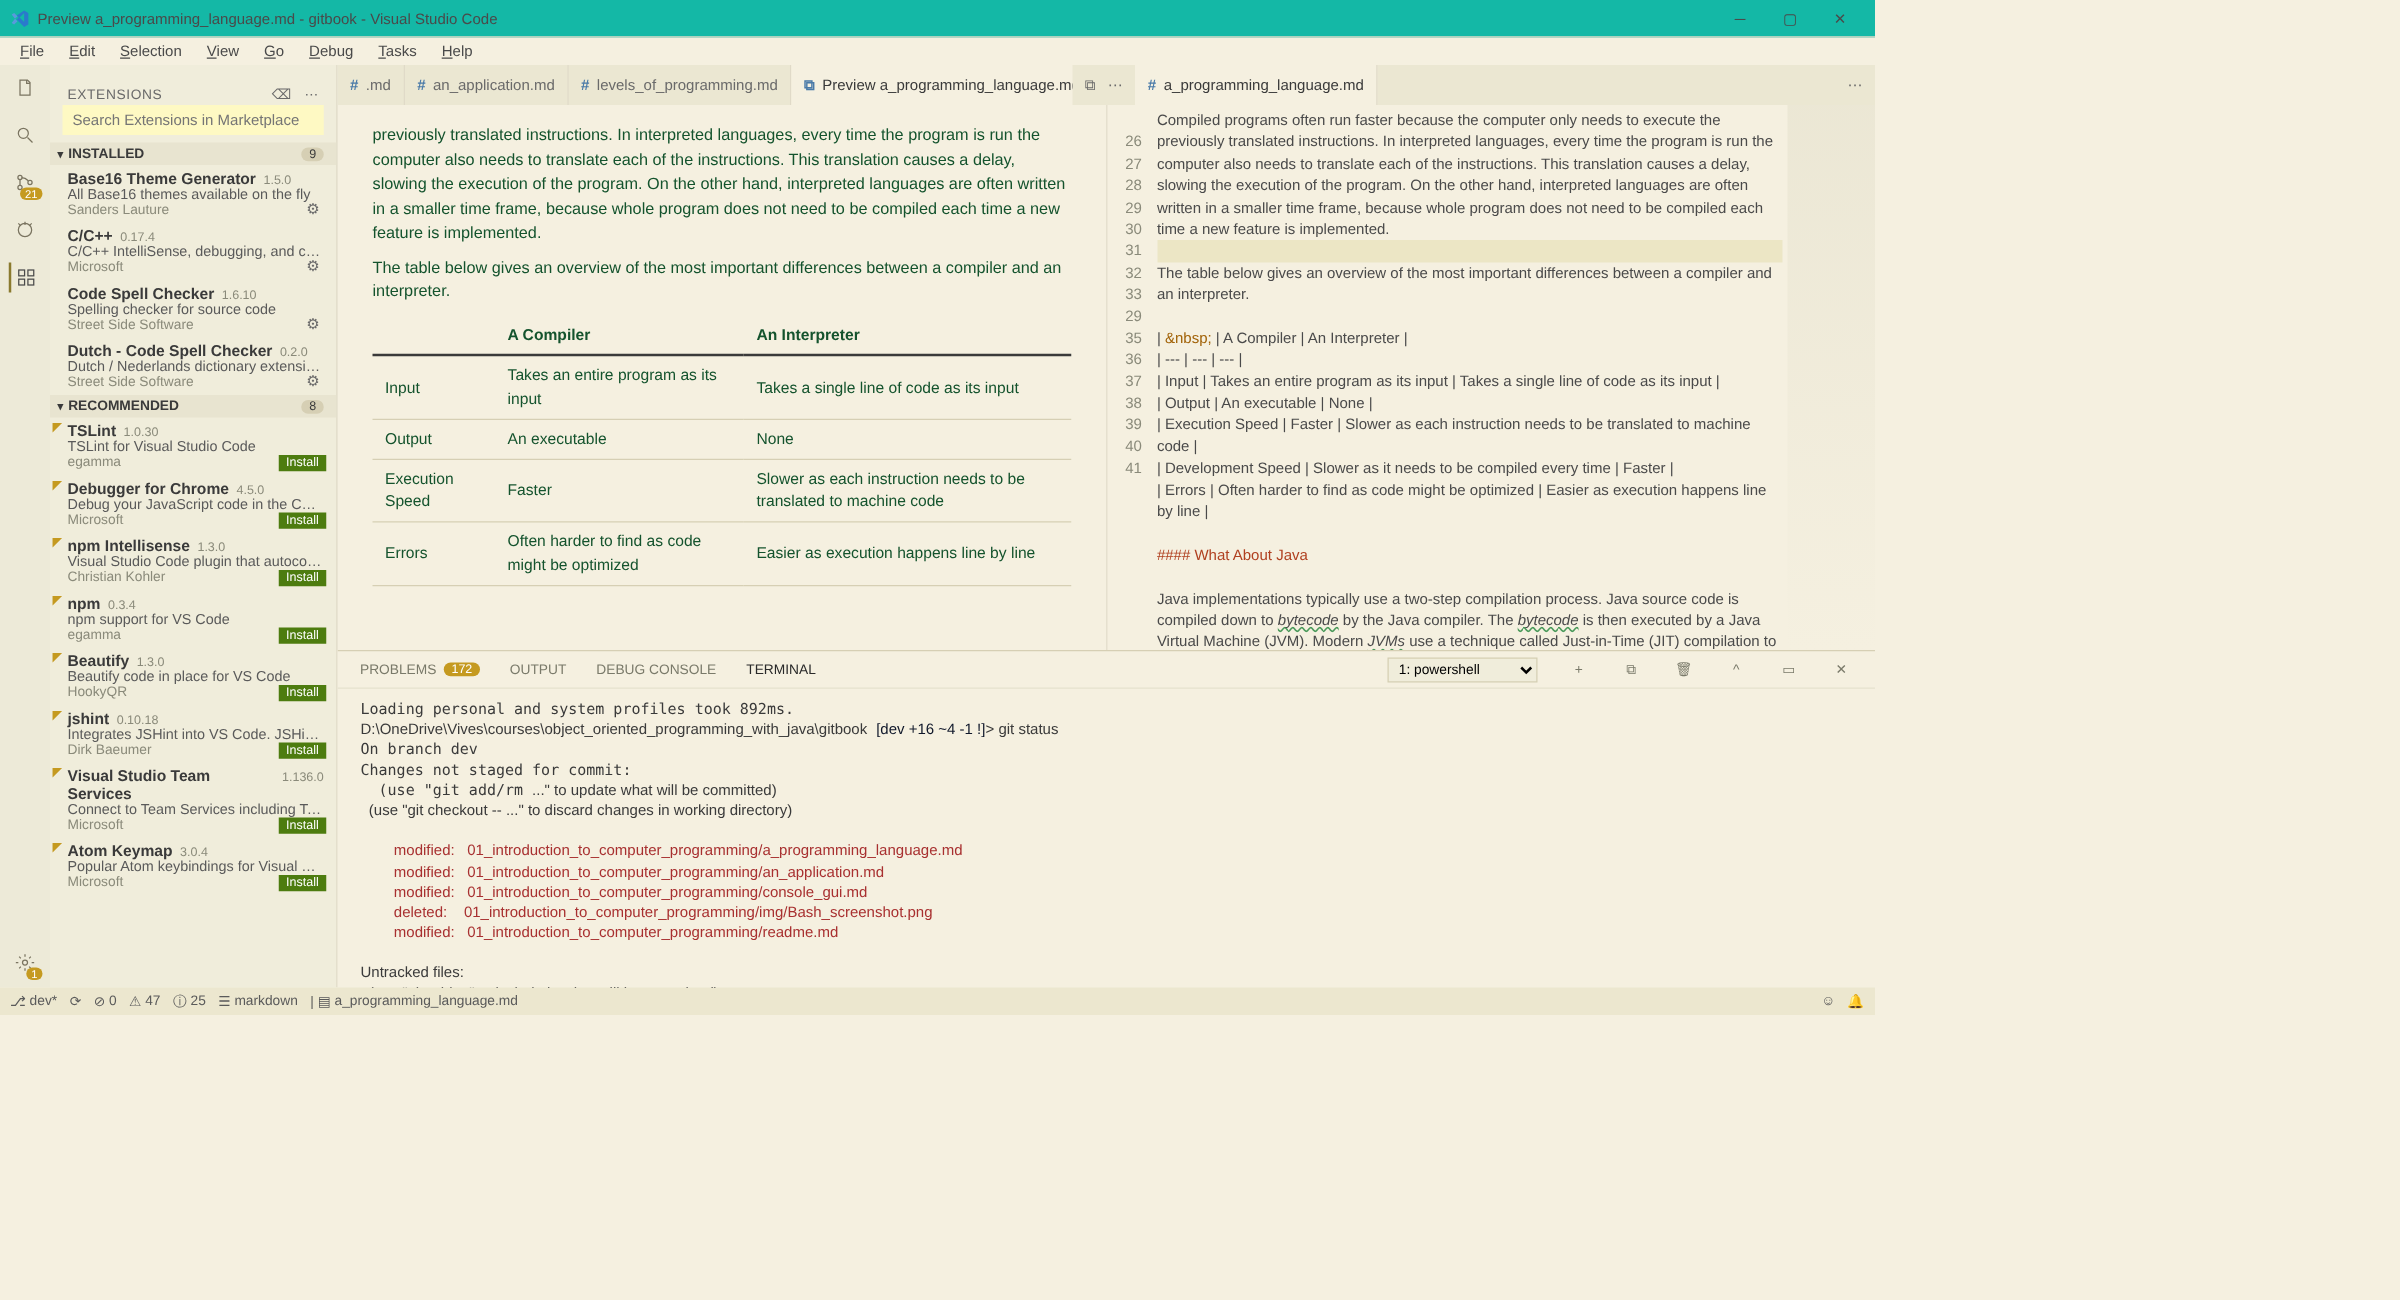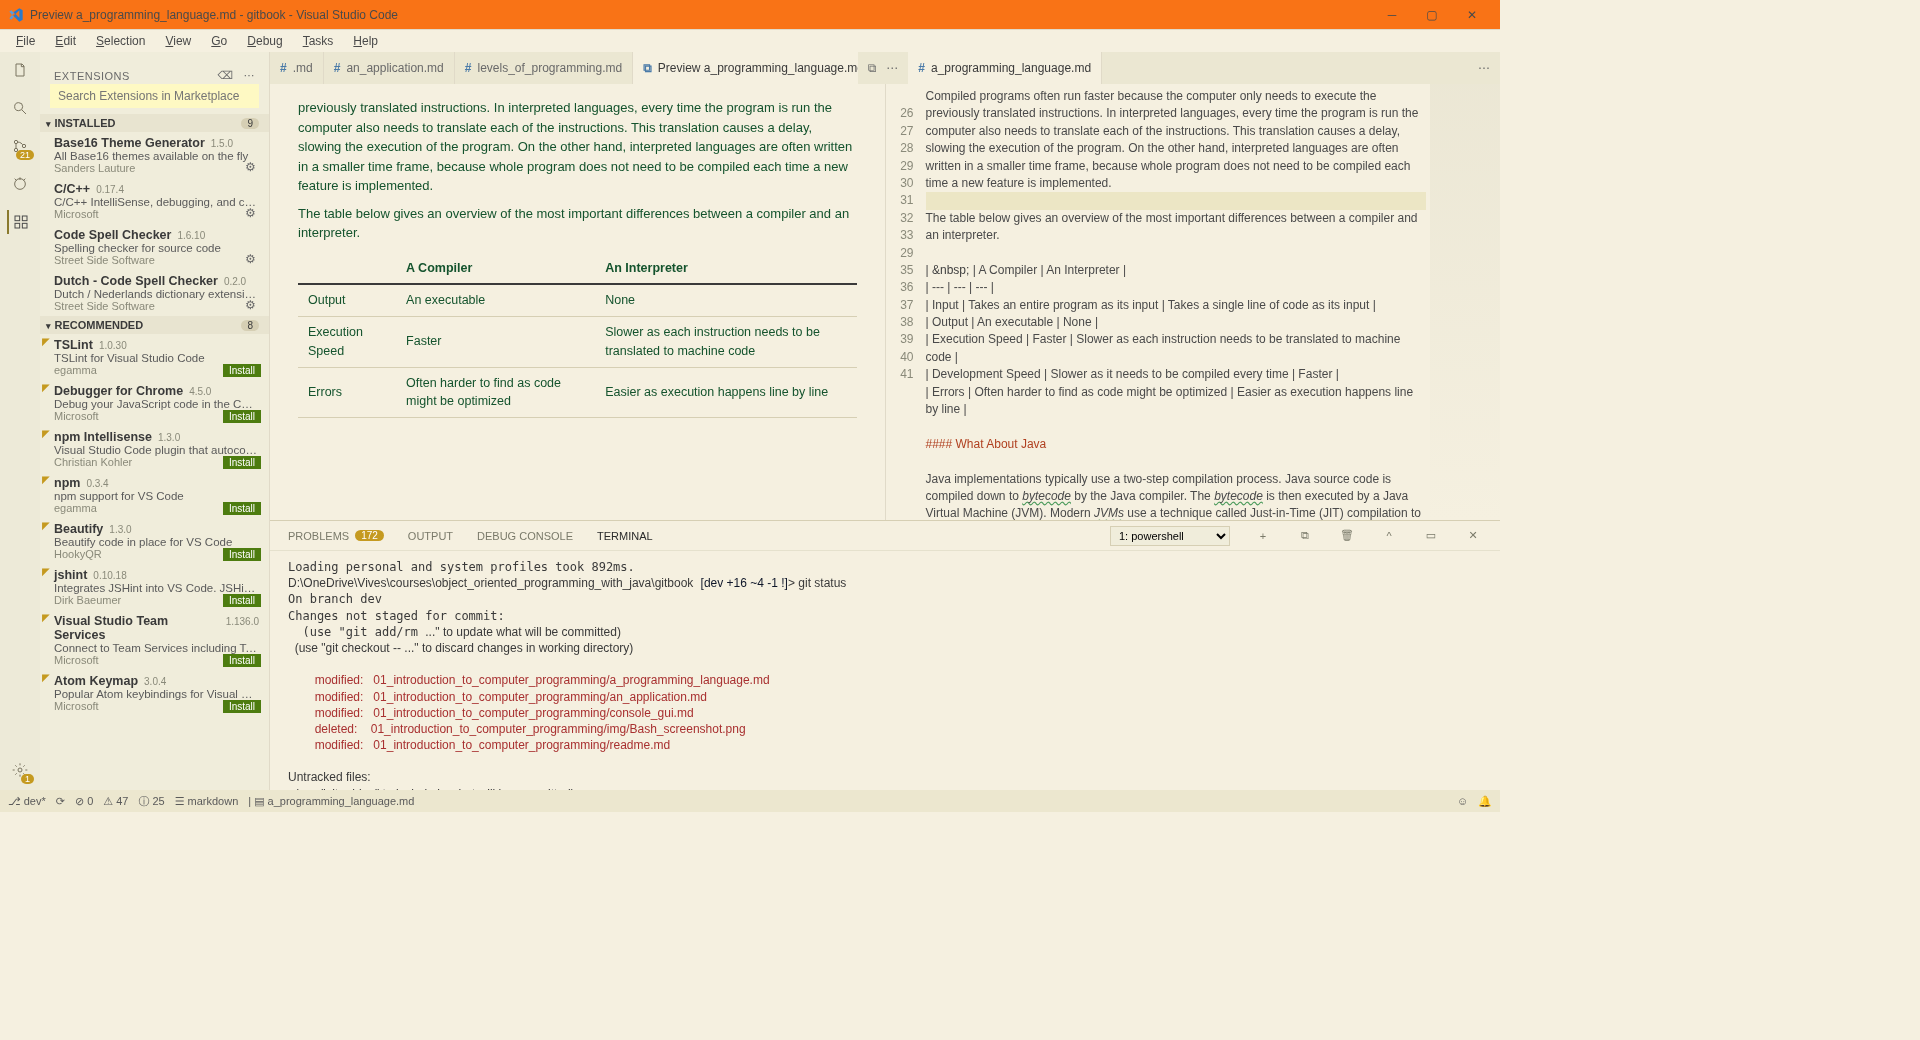--- a/index.html
+++ b/index.html
@@ -1,17 +1,17 @@
 <!DOCTYPE html>
 <html><head>
 <meta charset="utf-8">
 <style>
 * { margin: 0; padding: 0; box-sizing: border-box; font-family: "Segoe UI", sans-serif; }
 body { width: 1500px; height: 812px; background: #f5f0e0; overflow: hidden; display: flex; flex-direction: column; font-size: 12px; color: #4a4a4a; }
-.titlebar { height: 30px; background: #f97316; display: flex; align-items: center; padding: 0 8px; border-bottom: 1px solid #e0dac8; }
+.titlebar { height: 30px; background: #14b8a6; display: flex; align-items: center; padding: 0 8px; border-bottom: 1px solid #e0dac8; }
 .titlebar .logo { width: 16px; height: 16px; margin-right: 6px; }
 .titlebar .title { flex: 1; font-size: 12px; }
 .titlebar .winbtn { width: 40px; height: 30px; display: flex; align-items: center; justify-content: center; cursor: pointer; }
 .menubar { height: 22px; display: flex; align-items: center; padding: 0 8px; font-size: 12px; gap: 4px; }
 .menubar span { padding: 2px 8px; cursor: pointer; }
 .menubar span u { text-decoration: underline; }
 .main { flex: 1; display: flex; overflow: hidden; }
 .activitybar { width: 40px; background: #edead8; display: flex; flex-direction: column; align-items: center; padding-top: 6px; gap: 14px; }
 .activitybar .ab-icon { width: 24px; height: 24px; display:flex;align-items:center;justify-content:center; color: #7a7460; cursor:pointer; position:relative; }
 .activitybar .ab-icon.active { color: #4a4a4a; border-left: 2px solid #8a7a2e; margin-left:-2px; padding-left:2px; }
@@ -47,21 +47,21 @@
 .preview-body { flex:1; overflow:auto; padding: 6px 28px 12px 28px; font-size:13px; line-height:1.5; color:#14532d; font-family: "Segoe UI", Georgia, serif;}
 .preview-body p { margin: 8px 0;}
 .preview-body table { width:100%; border-collapse:collapse; margin:10px 0; font-size:12.5px;}
 .preview-body th, .preview-body td { padding:6px 10px; text-align:left; border-bottom:1px solid #d6cfb4;}
 .preview-body th { font-weight:bold; border-bottom:2px solid #3a3a3a;}
 .srcpane { display:flex; flex:1; overflow:hidden; font-family: Consolas, monospace; font-size:12px;}
 .gutter { width:36px; text-align:right; padding:4px 8px 4px 0; color:#8a8a7a; background:#f5f0e0; line-height:1.45;}
 .gutter div { height:17.4px;}
 .code { flex:1; padding:4px 4px 4px 4px; line-height:1.45; white-space:pre-wrap; word-break:break-word; overflow:hidden;}
 .code .hl { background:#ece6c5; display:block;}
-.code .red { color:#404040; }
+.code .red { color:#a16207; }
 .code .und { text-decoration: underline wavy #4a9a5a; text-decoration-skip-ink:none;font-style:italic;}
 .minimap { width:70px; background:linear-gradient(#e5e1cd,#f5f0e0); opacity:0.6;}
 .panel { height:270px; border-top:1px solid #d6cfb4; display:flex; flex-direction:column; background:#f5f0e0;}
 .panel-tabs { height:30px; display:flex; align-items:center; padding:0 18px; gap:24px; font-size:11px; color:#7a7a6a; border-bottom:1px solid #e5e1cd;}
 .panel-tabs .ptab { cursor:pointer; display:flex; align-items:center; gap:6px;}
 .panel-tabs .ptab.active { color:#2a2a2a;}
 .panel-tabs .pbadge { background:#c59a20; color:#fff; border-radius:8px; padding:0 6px; font-size:10px;}
 .panel-tabs .spacer { flex:1;}
 .panel-tabs select { background:#f0eddb; border:1px solid #d6cfb4; font-size:11px; padding:2px 4px; width:120px;}
 .panel-tabs .picon { cursor:pointer; width:18px; text-align:center;}
@@ -334,20 +334,25 @@
           <p>The table below gives an overview of the most important differences between a compiler and an interpreter.</p>
           <table>
             <thead>
                 <tr>
               <th> </th>
               <th>A Compiler</th>
               <th>An Interpreter</th>
             </tr>
               </thead>
             <tbody id="preview-rows">
+                <tr>
+                  <td>Input</td>
+                  <td>Takes an entire program as its input</td>
+                  <td>Takes a single line of code as its input</td>
+                </tr>
                 <tr>
                   <td>Output</td>
                   <td>An executable</td>
                   <td>None</td>
                 </tr>
                 <tr>
                   <td>Execution Speed</td>
                   <td>Faster</td>
                   <td>Slower as each instruction needs to be translated to machine code</td>
                 </tr>

